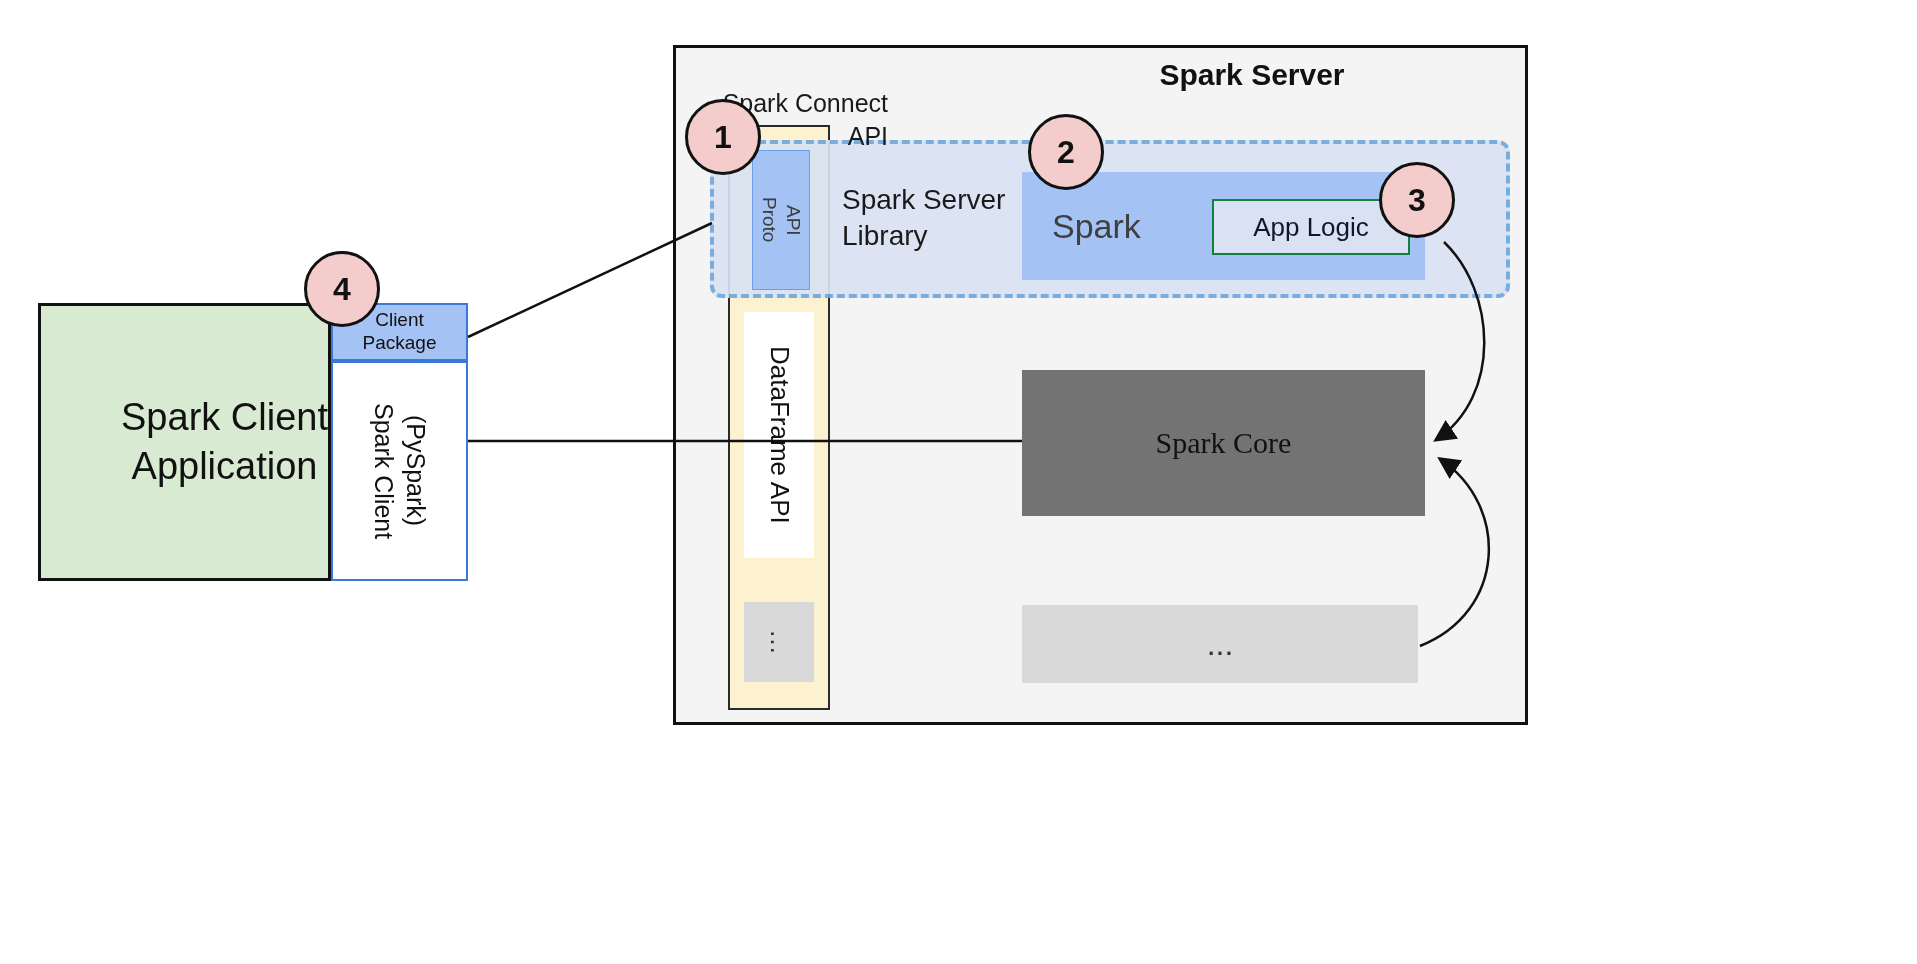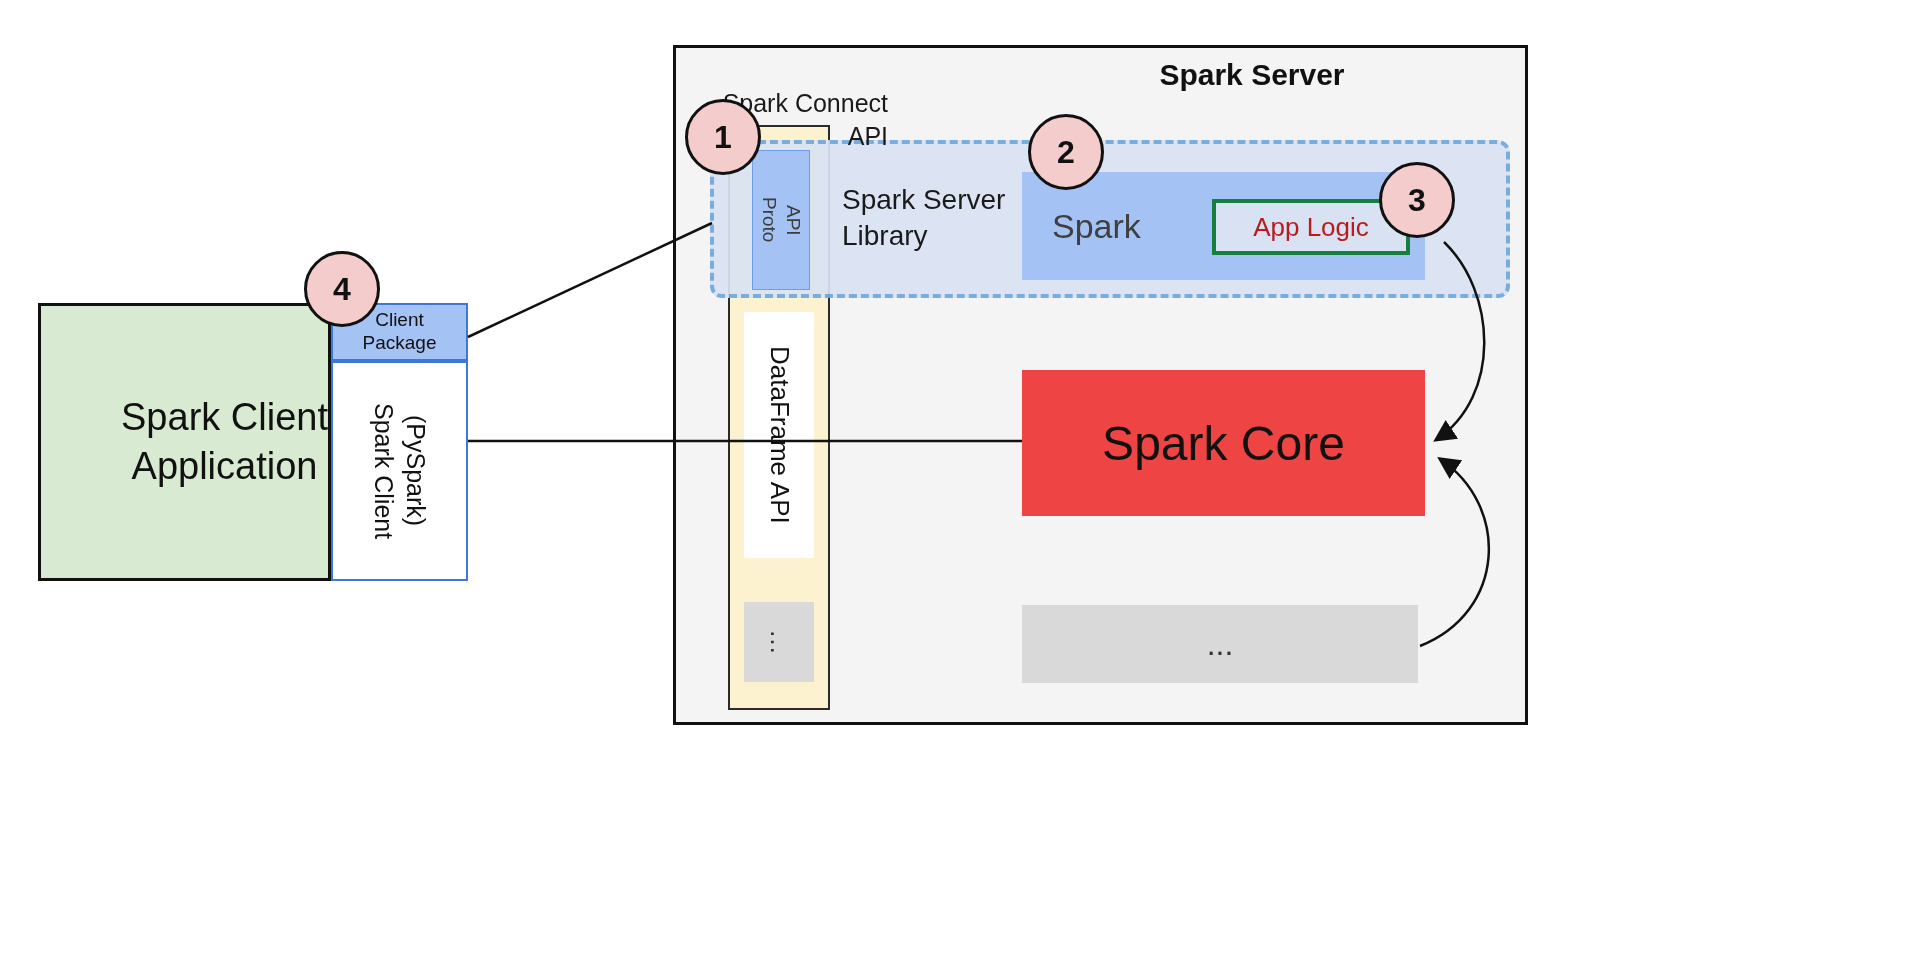--- a/index.html
+++ b/index.html
@@ -41,34 +41,34 @@
     font-size:28px; line-height:1.3; z-index:5; color:#1a1a1a;
   }
   .plugin-box {
     left:1022px; top:172px; width:403px; height:108px;
     background:var(--blue-fill); z-index:4;
     display:flex; align-items:center; justify-content:flex-start;
     padding-left:30px; font-size:34px; color:#3f3f3f;
   }
   .applogic-box {
     left:1212px; top:199px; width:198px; height:56px;
-    background:#d9e2f3; border:4px solid #15803d; z-index:5;
-    font-size:26px; color:#b91c1c;
+    background:#d9e2f3; border:2px solid #15803d; z-index:5;
+    font-size:26px; color:#0f172a;
   }
   .dataframe-box {
     left:744px; top:312px; width:70px; height:246px;
     background:#ffffff; z-index:4; font-size:26px; color:#111;
   }
   .api-more-box {
     left:744px; top:602px; width:70px; height:80px;
     background:var(--gray-fill); z-index:4; font-size:26px; color:#333;
   }
   .spark-core-box {
     left:1022px; top:370px; width:403px; height:146px;
-    background:#ef4444; z-index:2; font-size:48px; color:#111;
+    background:#737373; z-index:2; font-size:30px; color:#111;font-family:Liberation Serif, serif;
   }
   .core-more-box {
     left:1022px; top:605px; width:396px; height:78px;
     background:var(--gray-fill); z-index:2; font-size:32px; color:#333;
   }
   .client-app-box {
     left:38px; top:303px; width:293px; height:278px;
     background:var(--green-fill); border:3px solid #111; z-index:2;
     font-size:38px; line-height:1.3; text-align:center;justify-content:flex-end;
   }

